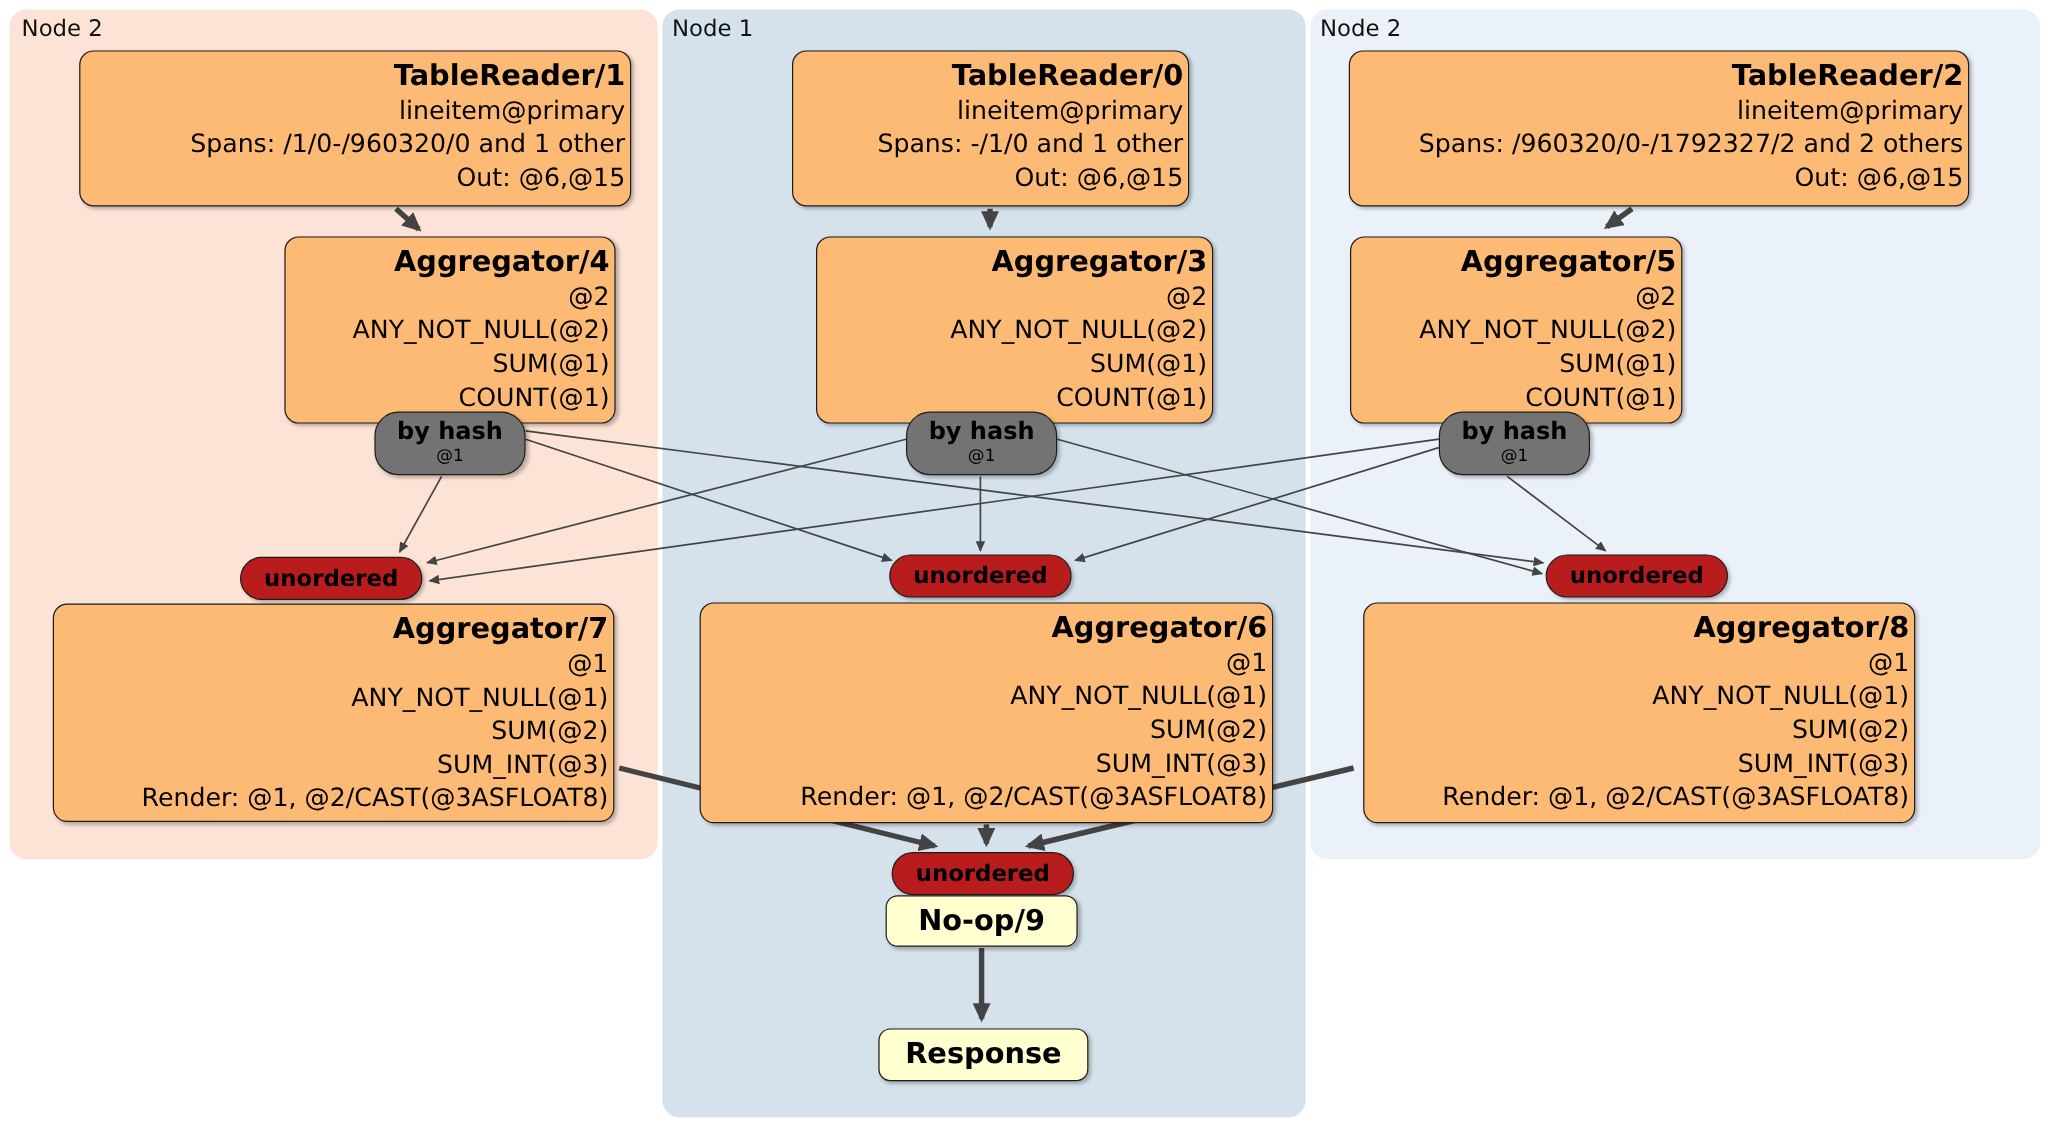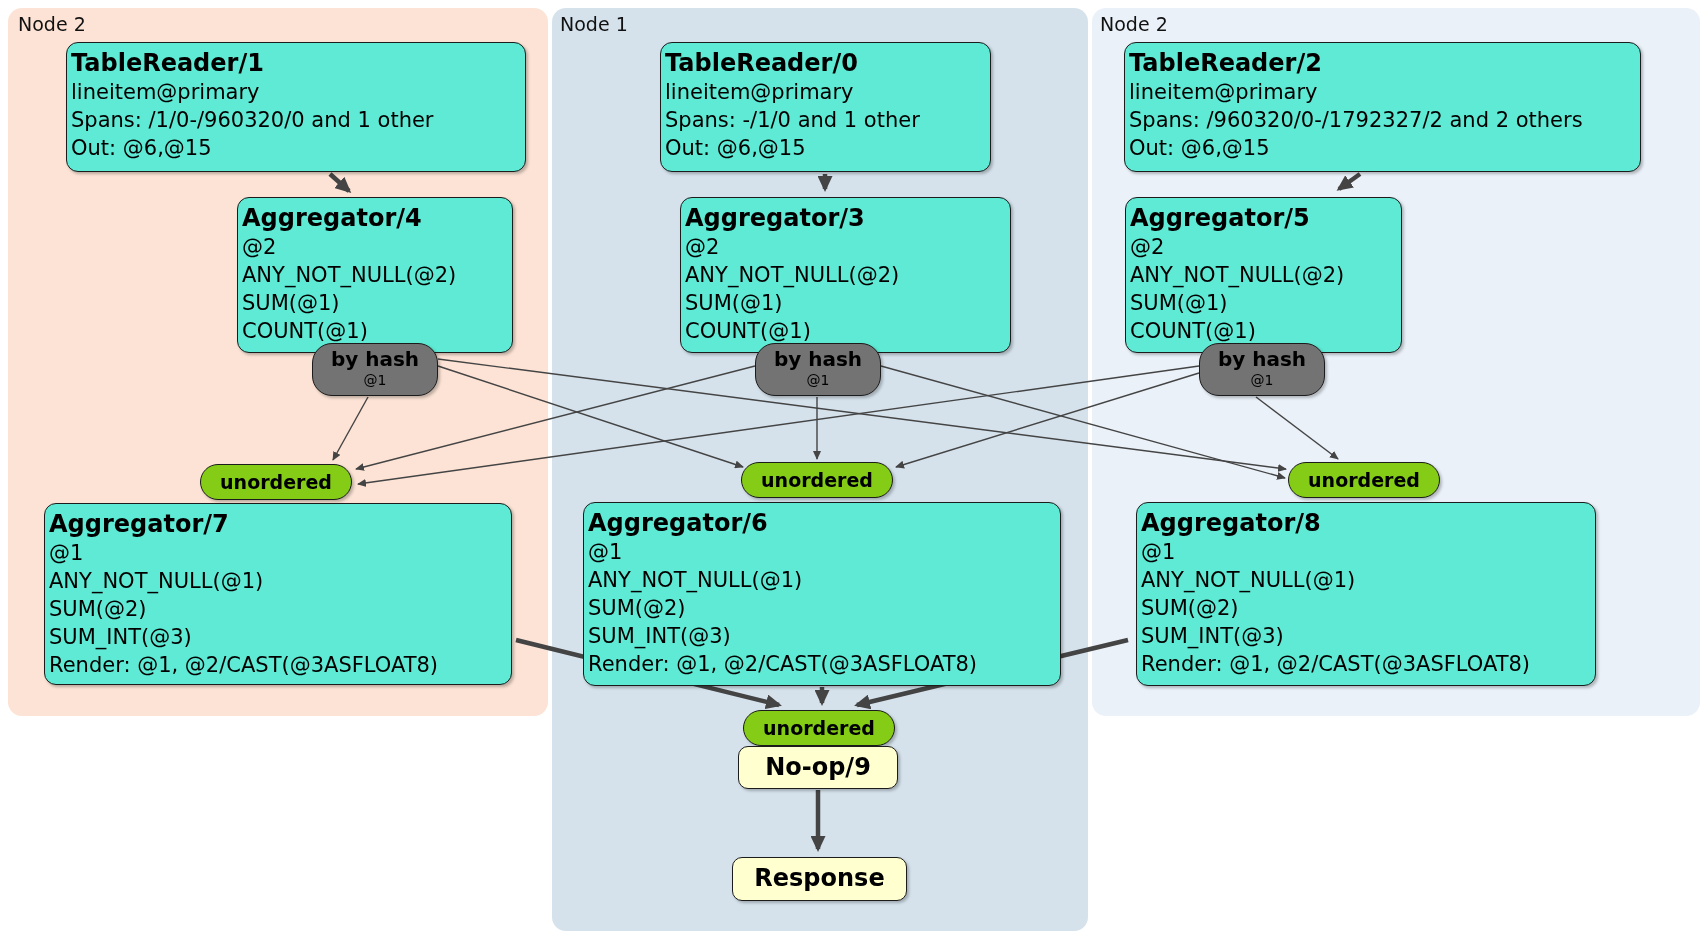--- a/index.html
+++ b/index.html
@@ -8,31 +8,31 @@
   .stage{position:absolute;inset:0;}
   .region{position:absolute;border-radius:14px;z-index:0;}
   .region-label{position:absolute;font-size:19px;color:#111;white-space:nowrap;}
   #region-node3{left:8px;top:8px;width:540px;height:708px;background:#fce3d5;}
   #region-node1{left:552px;top:8px;width:536px;height:923px;background:#d5e2ec;}
   #region-node2{left:1092px;top:8px;width:608px;height:708px;background:#eaf1f9;}
   #label-node3{left:18px;top:13px;}
   #label-node1{left:560px;top:13px;}
   #label-node2{left:1100px;top:13px;}
   svg.edges{position:absolute;left:0;top:0;z-index:1;}
-  .proc{position:absolute;z-index:2;background:#5eead4;border:1.6px solid #1c1c1c;
+  .proc{position:absolute;z-index:2;background:#fdba74;border:1.6px solid #1c1c1c;
         border-radius:12px;box-shadow:2px 2px 3px rgba(0,0,0,0.25);
-        text-align:left;padding:5px 4px 3px 4px;box-sizing:border-box;}
+        text-align:right;padding:5px 4px 3px 4px;box-sizing:border-box;}
   .proc .title{font-weight:bold;font-size:24px;line-height:30px;white-space:nowrap;}
   .proc .ln{font-size:21px;line-height:28px;white-space:nowrap;}
   .bubble{position:absolute;z-index:3;border:1.6px solid #1c1c1c;text-align:center;
           box-shadow:2px 2px 3px rgba(0,0,0,0.25);box-sizing:border-box;}
   .byhash{background:#737373;border-radius:20px;width:126px;height:53px;padding-top:3px;}
   .byhash .bh-label{font-weight:bold;font-size:20px;line-height:24px;}
   .byhash .bh-detail{font-size:14px;line-height:18px;}
-  .unordered{background:#84cc16;border-radius:18px;width:152px;height:36px;}
+  .unordered{background:#b91c1c;border-radius:18px;width:152px;height:36px;}
   .unordered .u-label{font-weight:bold;font-size:19px;line-height:34px;}
   .simplebox{position:absolute;z-index:3;background:#ffffd0;border:1.6px solid #1c1c1c;
              border-radius:10px;box-shadow:2px 2px 3px rgba(0,0,0,0.25);
              text-align:center;box-sizing:border-box;}
   .simplebox .title{font-weight:bold;font-size:24px;}
   #noop9{left:738px;top:746px;width:160px;height:43px;}
   #noop9 .title{line-height:40px;}
   #response{left:732px;top:857px;width:175px;height:44px;}
   #response .title{line-height:41px;}
   

